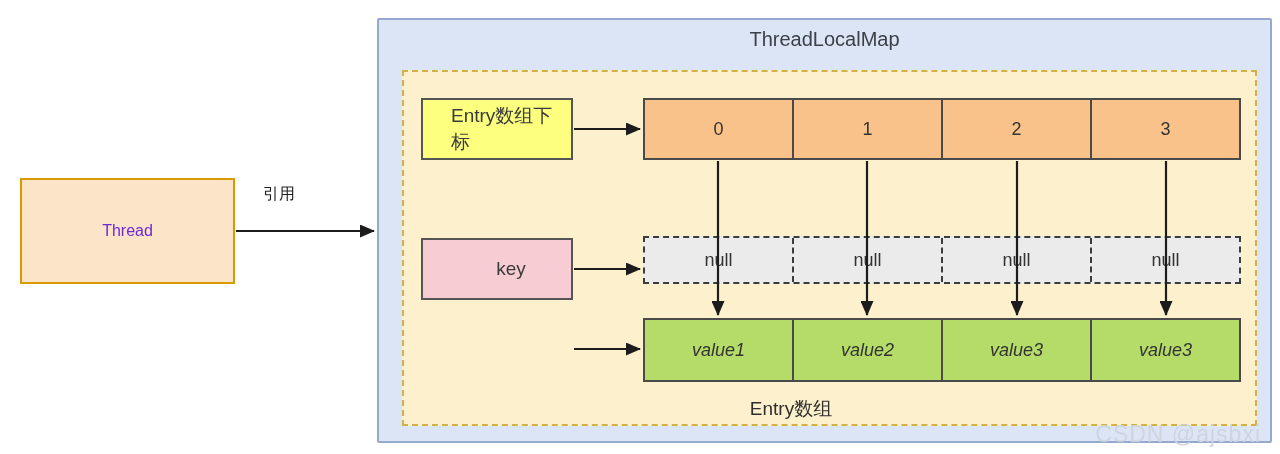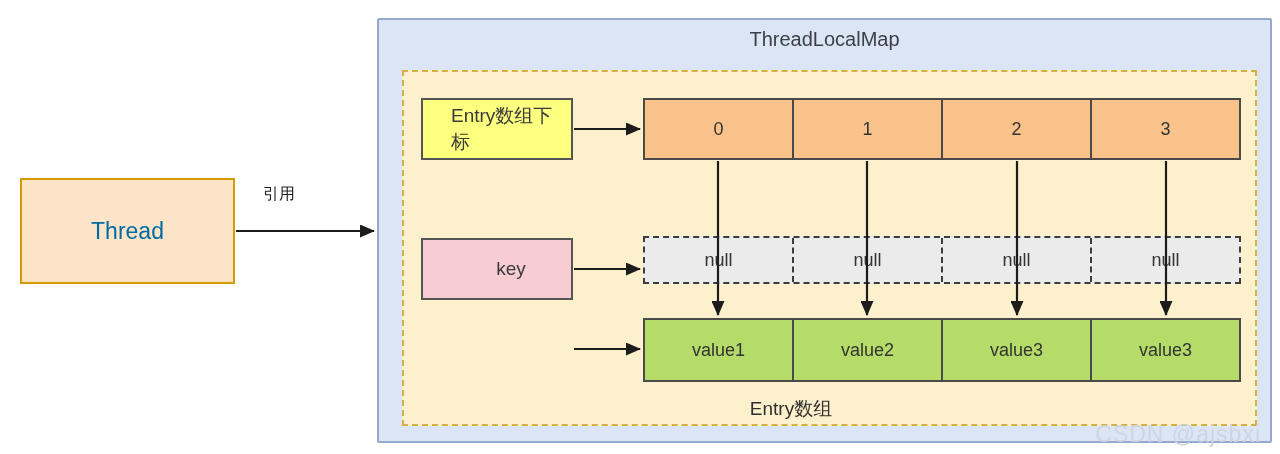--- a/index.html
+++ b/index.html
@@ -40,27 +40,27 @@
     position:absolute;left:643px;width:598px;display:flex;
   }
   .row .cell{
     flex:1;display:flex;align-items:center;justify-content:center;
     font-size:18px;color:#333;
   }
   .row-index{top:98px;height:62px;border:2px solid #4a4a4a;background:var(--index-cell-fill);}
   .row-index .cell + .cell{border-left:2px solid #4a4a4a;}
   .row-null{top:236px;height:48px;border:2px dashed #3c3c3c;background:var(--null-cell-fill);}
   .row-null .cell + .cell{border-left:2px dashed #3c3c3c;}
-  .row-value{top:318px;height:64px;border:2px solid #4a4a4a;background:var(--value-cell-fill);}
+  .row-value{top:318px;height:64px;border:2px solid #4a4a4a;background:var(--value-cell-fill);font-style:italic;}
   .row-value .cell + .cell{border-left:2px solid #4a4a4a;}
   
   .thread-box{
     position:absolute;left:20px;top:178px;width:215px;height:106px;
     background:var(--thread-fill);border:2px solid var(--thread-border);
-    display:flex;align-items:center;justify-content:center;font-size:23px;color:#0369a1;
+    display:flex;align-items:center;justify-content:center;font-size:16px;color:#6d28d9;
   }
   .ref-label{
     position:absolute;left:263px;top:184px;width:84px;
     text-align:left;font-size:16px;color:#1f1f1f;
   }
   
   .arrows{position:absolute;left:0;top:0;width:1280px;height:454px;pointer-events:none;}
   
   .watermark{
     position:absolute;right:19px;bottom:6px;

